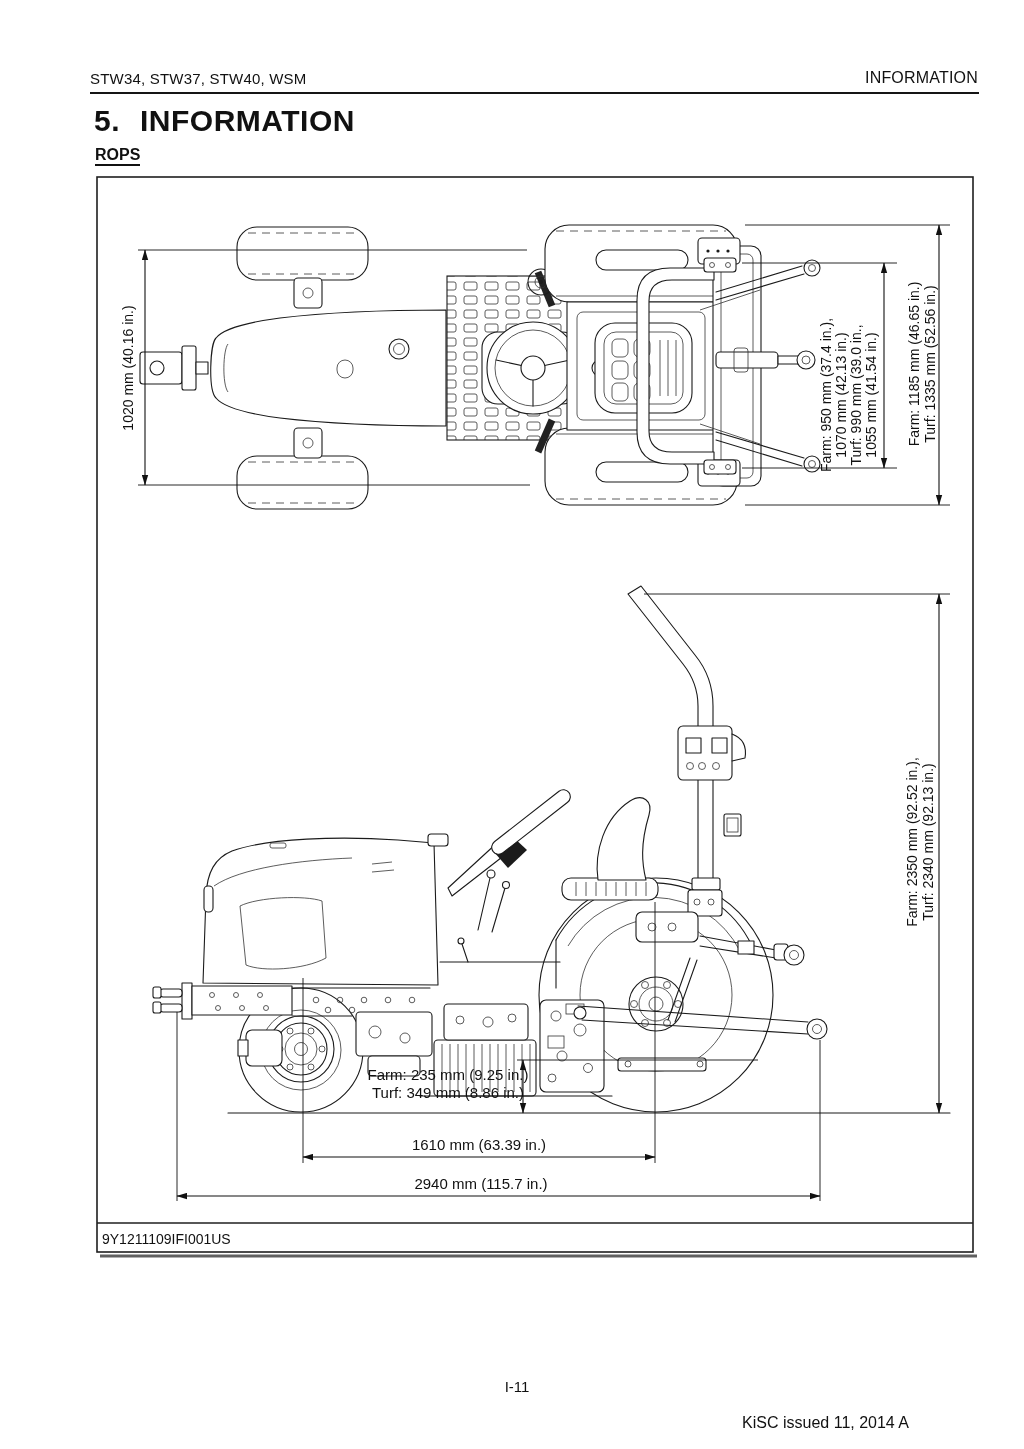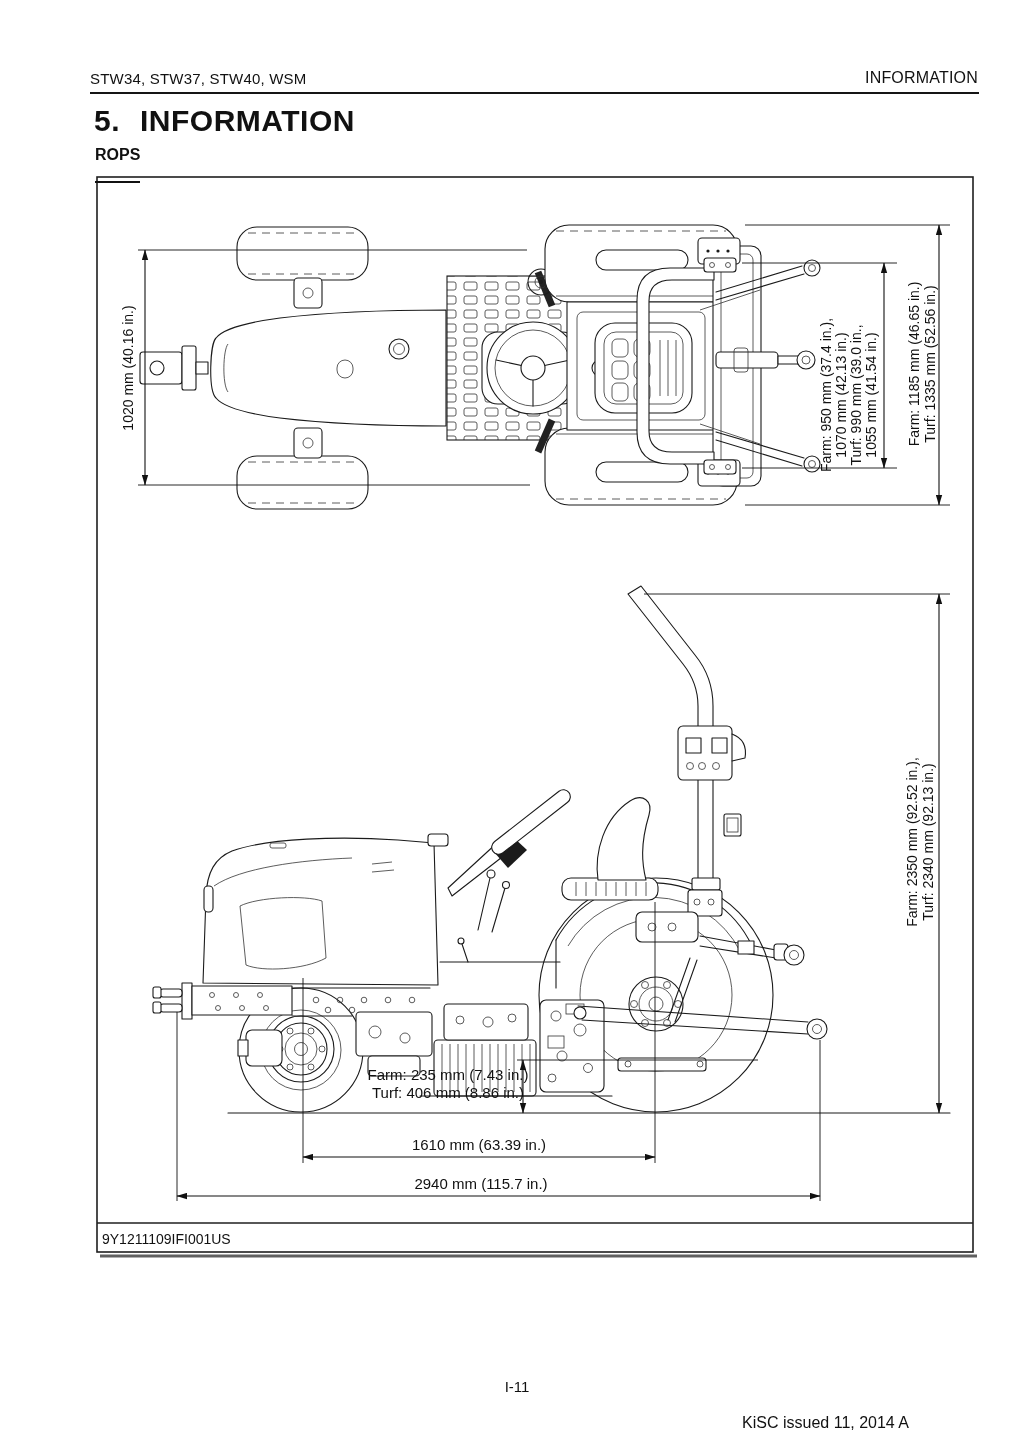--- a/index.html
+++ b/index.html
@@ -4,21 +4,21 @@
 <style>
   html,body{margin:0;padding:0;background:#e8e8e8;}
   .page{position:relative;width:1024px;height:1449px;background:#ffffff;margin:0 auto;
         font-family:"Liberation Sans","DejaVu Sans",sans-serif;color:#111;overflow:hidden;}
   .abs{position:absolute;}
   .t{position:absolute;white-space:nowrap;}
   .hdr{font-size:15px;letter-spacing:0.2px;}
   .rule{position:absolute;background:#151515;}
   .title{font-size:30px;font-weight:bold;letter-spacing:0.5px;}
   .title .num{display:inline-block;margin-right:20px;}
-  .sect{font-size:16px;font-weight:bold;border-bottom:2px solid #111;padding-bottom:18px;}
+  .sect{font-size:16px;font-weight:bold;border-bottom:2px solid #111;padding-bottom:1px;}
   .rot{position:absolute;transform:translate(-50%,-50%) rotate(-90deg);text-align:center;
        white-space:nowrap;font-size:14px;line-height:15px;}
   .dimtext{position:absolute;transform:translateX(-50%);text-align:center;font-size:15px;
            line-height:17.5px;white-space:nowrap;}
   .cap{font-size:14px;text-align:center;}
   .ftr{font-size:15px;margin-top:17px;}
   .kisc{font-size:16px;}
   svg .s{fill:none;stroke:#1b1b1b;stroke-width:1.1;stroke-linejoin:round;stroke-linecap:round;}
   svg .sw{fill:#ffffff;stroke:#1b1b1b;stroke-width:1.1;stroke-linejoin:round;}
   svg .thin{fill:none;stroke:#333;stroke-width:0.8;}
@@ -334,22 +334,22 @@
       <div>Farm: 1185 mm (46.65 in.)</div>
       <div>Turf: 1335 mm (52.56 in.)</div>
     </div>
 
     <div class="rot" style="left:920px;top:842px;line-height:15.5px;">
       <div>Farm: 2350 mm (92.52 in.),</div>
       <div>Turf: 2340 mm (92.13 in.)</div>
     </div>
 
     <div class="dimtext" style="left:448px;top:1066px;">
-      <div>Farm: 235 mm (7.43 in.)</div>
-      <div>Turf: 406 mm (8.86 in.)</div>
+      <div>Farm: 235 mm (9.25 in.)</div>
+      <div>Turf: 349 mm (8.86 in.)</div>
     </div>
     <div class="dimtext" style="left:479px;top:1136px;">1610 mm (63.39 in.)</div>
     <div class="dimtext" style="left:481px;top:1175px;">2940 mm (115.7 in.)</div>
 
     <div class="t cap" style="left:102px;top:1231px;">9Y1211109IFI001US</div>
 
   </div>
 
   <div class="t ftr" style="left:517px;top:1361px;transform:translateX(-50%);">I-11</div>
   <div class="t kisc" style="right:115px;top:1414px;">KiSC issued 11, 2014 A</div>

